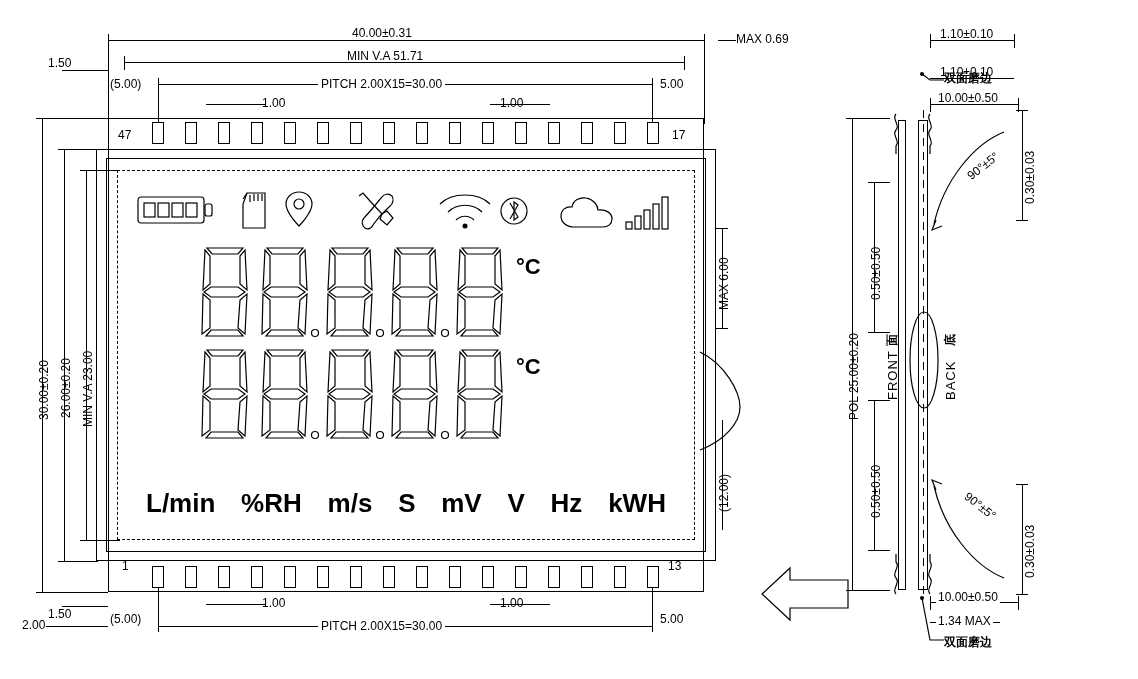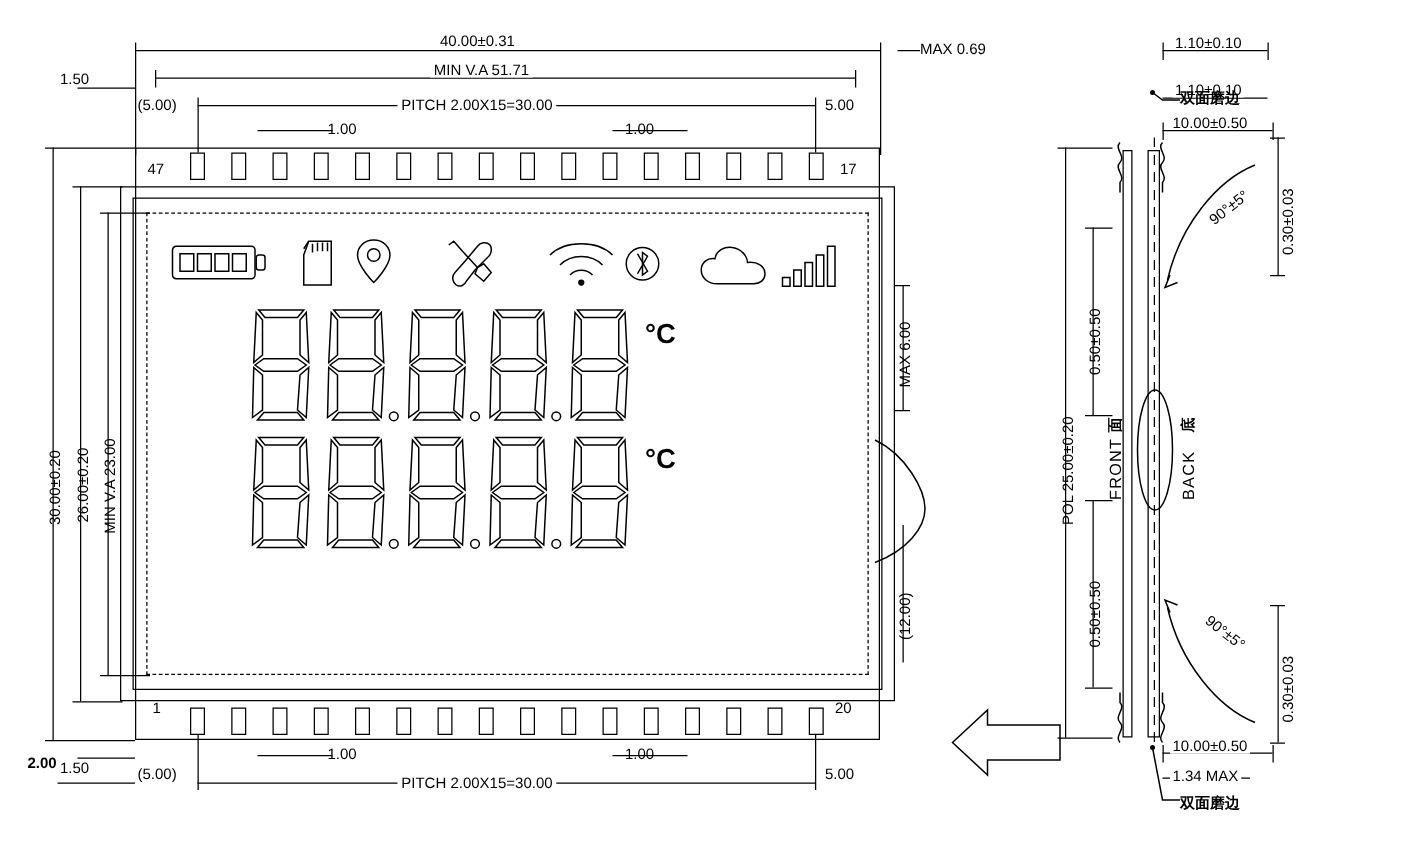--- a/index.html
+++ b/index.html
@@ -67,21 +67,21 @@
     <div class="pin" style="left:515px;top:566px;width:12px;height:22px;"></div>
     <div class="pin" style="left:548px;top:566px;width:12px;height:22px;"></div>
     <div class="pin" style="left:581px;top:566px;width:12px;height:22px;"></div>
     <div class="pin" style="left:614px;top:566px;width:12px;height:22px;"></div>
     <div class="pin" style="left:647px;top:566px;width:12px;height:22px;"></div>
   </div>
 
   <span class="lbl" style="left:118px;top:129px;">47</span>
   <span class="lbl" style="left:672px;top:129px;">17</span>
   <span class="lbl" style="left:122px;top:560px;">1</span>
-  <span class="lbl" style="left:668px;top:560px;">20</span>
+  <span class="lbl" style="left:668px;top:560px;">13</span>
 
   <svg class="abs" style="left:137px;top:196px;" width="78" height="30">
     <rect x="1" y="1" width="66" height="26" rx="3" class="seg"></rect>
     <rect x="68" y="8" width="7" height="12" rx="2" class="seg"></rect>
     <rect x="7" y="7" width="11" height="14" class="seg"></rect>
     <rect x="21" y="7" width="11" height="14" class="seg"></rect>
     <rect x="35" y="7" width="11" height="14" class="seg"></rect>
     <rect x="49" y="7" width="11" height="14" class="seg"></rect>
   </svg>
 
@@ -234,20 +234,30 @@
         <path d="M45,4 L47,44 L40,38 L40,10 Z"></path>
         <path d="M4,46 L11,41 L38,41 L45,46 L38,51 L11,51 Z"></path>
         <path d="M3,48 L10,54 L10,82 L2,88 Z"></path>
         <path d="M40,54 L47,48 L45,88 L38,82 Z"></path>
         <path d="M11,84 L38,84 L43,90 L6,90 Z"></path>
       </g>
     </g>
   </svg>
   <span class="lbl vaunits" style="left:516px;top:356px;font-size:22px;">°C</span>
 
+  <div class="abs" style="left:146px;top:488px;width:520px;display:flex;justify-content:space-between;font-size:26px;font-weight:bold;">
+    <span>L/min</span>
+    <span>%RH</span>
+    <span>m/s</span>
+    <span>S</span>
+    <span>mV</span>
+    <span>V</span>
+    <span>Hz</span>
+    <span>kWH</span>
+  </div>
 
   <div class="ln h" style="left:108px;top:40px;width:596px;"></div>
   <div class="ln v" style="left:108px;top:34px;height:90px;"></div>
   <div class="ln v" style="left:704px;top:34px;height:90px;"></div>
   <span class="lbl" style="left:352px;top:27px;">40.00±0.31</span>
 
   <div class="ln h" style="left:124px;top:62px;width:560px;"></div>
   <div class="ln v" style="left:124px;top:56px;height:14px;"></div>
   <div class="ln v" style="left:684px;top:56px;height:14px;"></div>
   <span class="lbl" style="left:344px;top:50px;background:#fff;padding:0 3px;">MIN V.A 51.71</span>
@@ -293,21 +303,21 @@
 
   <span class="lbl" style="left:110px;top:613px;">(5.00)</span>
   <span class="lbl" style="left:660px;top:613px;">5.00</span>
 
   <div class="ln h" style="left:206px;top:604px;width:60px;"></div>
   <span class="lbl" style="left:262px;top:597px;">1.00</span>
   <div class="ln h" style="left:490px;top:604px;width:60px;"></div>
   <span class="lbl" style="left:500px;top:597px;">1.00</span>
 
   <div class="ln h" style="left:46px;top:626px;width:62px;"></div>
-  <span class="lbl" style="left:22px;top:604px;font-weight:bold;">2.00</span>
+  <span class="lbl" style="left:22px;top:619px;">2.00</span>
   <div class="ln h" style="left:62px;top:606px;width:46px;"></div>
   <span class="lbl" style="left:48px;top:608px;">1.50</span>
 
   <div class="ln v" style="left:722px;top:228px;height:100px;"></div>
   <div class="ln h" style="left:716px;top:228px;width:12px;"></div>
   <div class="ln h" style="left:716px;top:328px;width:12px;"></div>
   <span class="lbl vert" style="left:718px;top:310px;transform:rotate(-90deg);">MAX 6.00</span>
 
   <div class="ln v" style="left:722px;top:420px;height:110px;"></div>
   <span class="lbl vert" style="left:718px;top:512px;transform:rotate(-90deg);">(12.00)</span>

